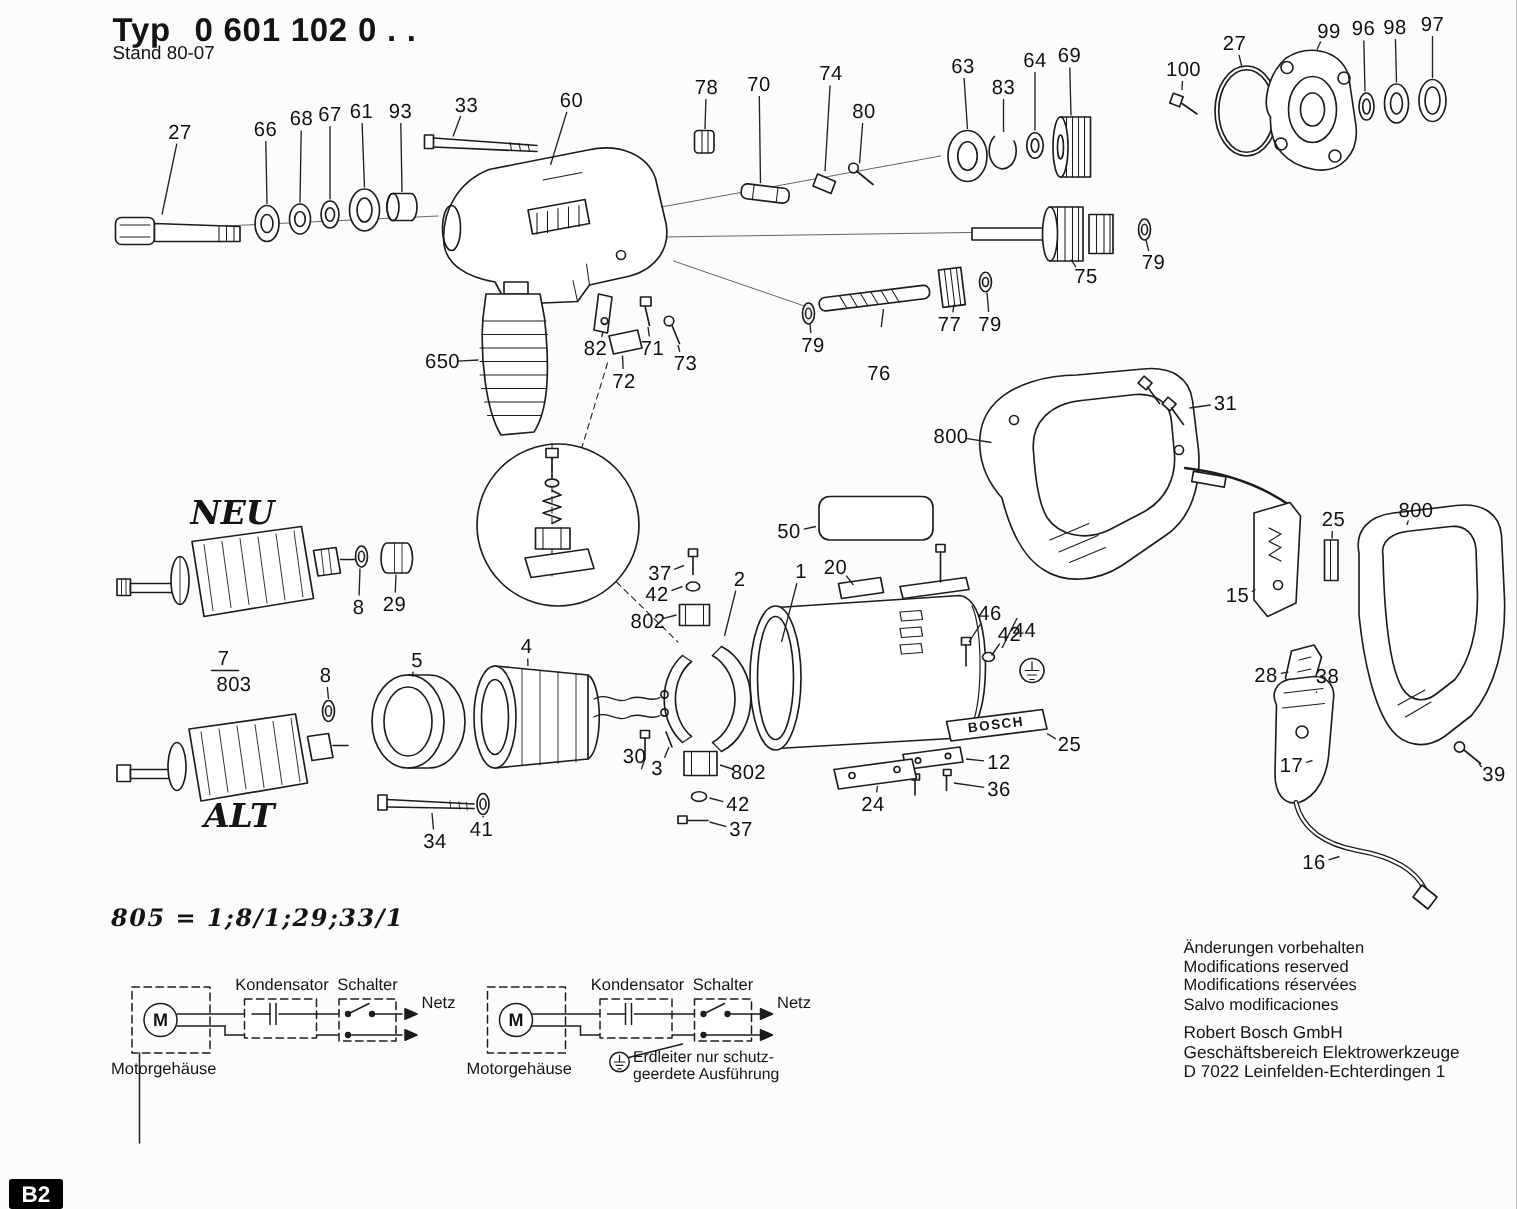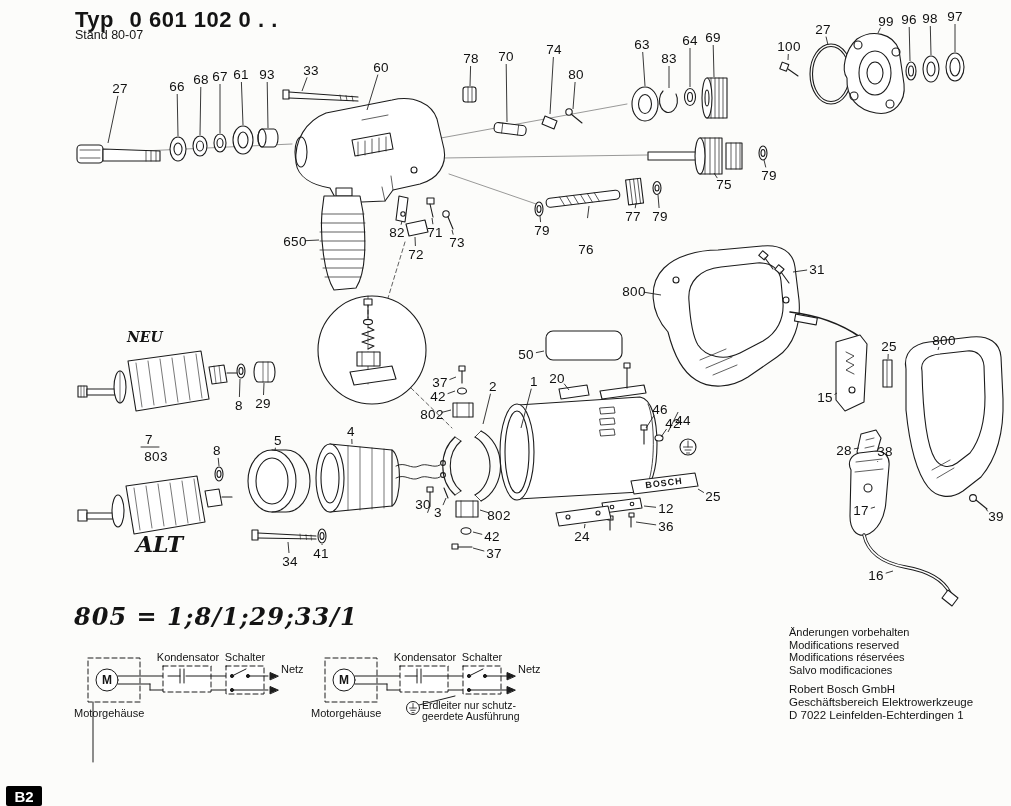--- a/index.html
+++ b/index.html
@@ -513,23 +513,23 @@
       <div class="callout" style="left: 290px; top: 561px;">34</div>
       <div class="callout" style="left: 321px; top: 553px;">41</div>
     </div>
 
   <div class="abs title" style="left:75px;top:7px;">
     <span>Typ</span>
     <span style="margin-left:9px;">0 601 102 0 . .</span>
   </div>
   <div class="abs sub" style="left:75px;top:28px;">Stand 80-07</div>
 
-  <div class="abs hand" style="left:127px;top:329px;font-size:14px;">NEU</div>
+  <div class="abs hand" style="left:127px;top:329px;font-size:22px;">NEU</div>
   <div class="abs hand" style="left:136px;top:531px;font-size:22px;">ALT</div>
-  <div class="abs hand" style="left:74px;top:602px;font-size:24px;letter-spacing:1px;">805 = 1;8/1;29;33/1</div>
+  <div class="abs hand" style="left:74px;top:602px;font-size:16px;letter-spacing:1px;">805 = 1;8/1;29;33/1</div>
 
   <div class="abs brandplate" style="left:638px;top:478px;width:52px;">BOSCH</div>
 
   <div class="abs wlabel" style="left:150px;top:651px;width:76px;text-align:center;">Kondensator</div>
   <div class="abs wlabel" style="left:222px;top:651px;width:46px;text-align:center;">Schalter</div>
   <div class="abs wlabel" style="left:281px;top:663px;">Netz</div>
   <div class="abs wlabel" style="left:74px;top:707px;">Motorgehäuse</div>
   <div class="abs motorletter" style="left:99px;top:673px;width:16px;">M</div>
 
   <div class="abs wlabel" style="left:387px;top:651px;width:76px;text-align:center;">Kondensator</div>

